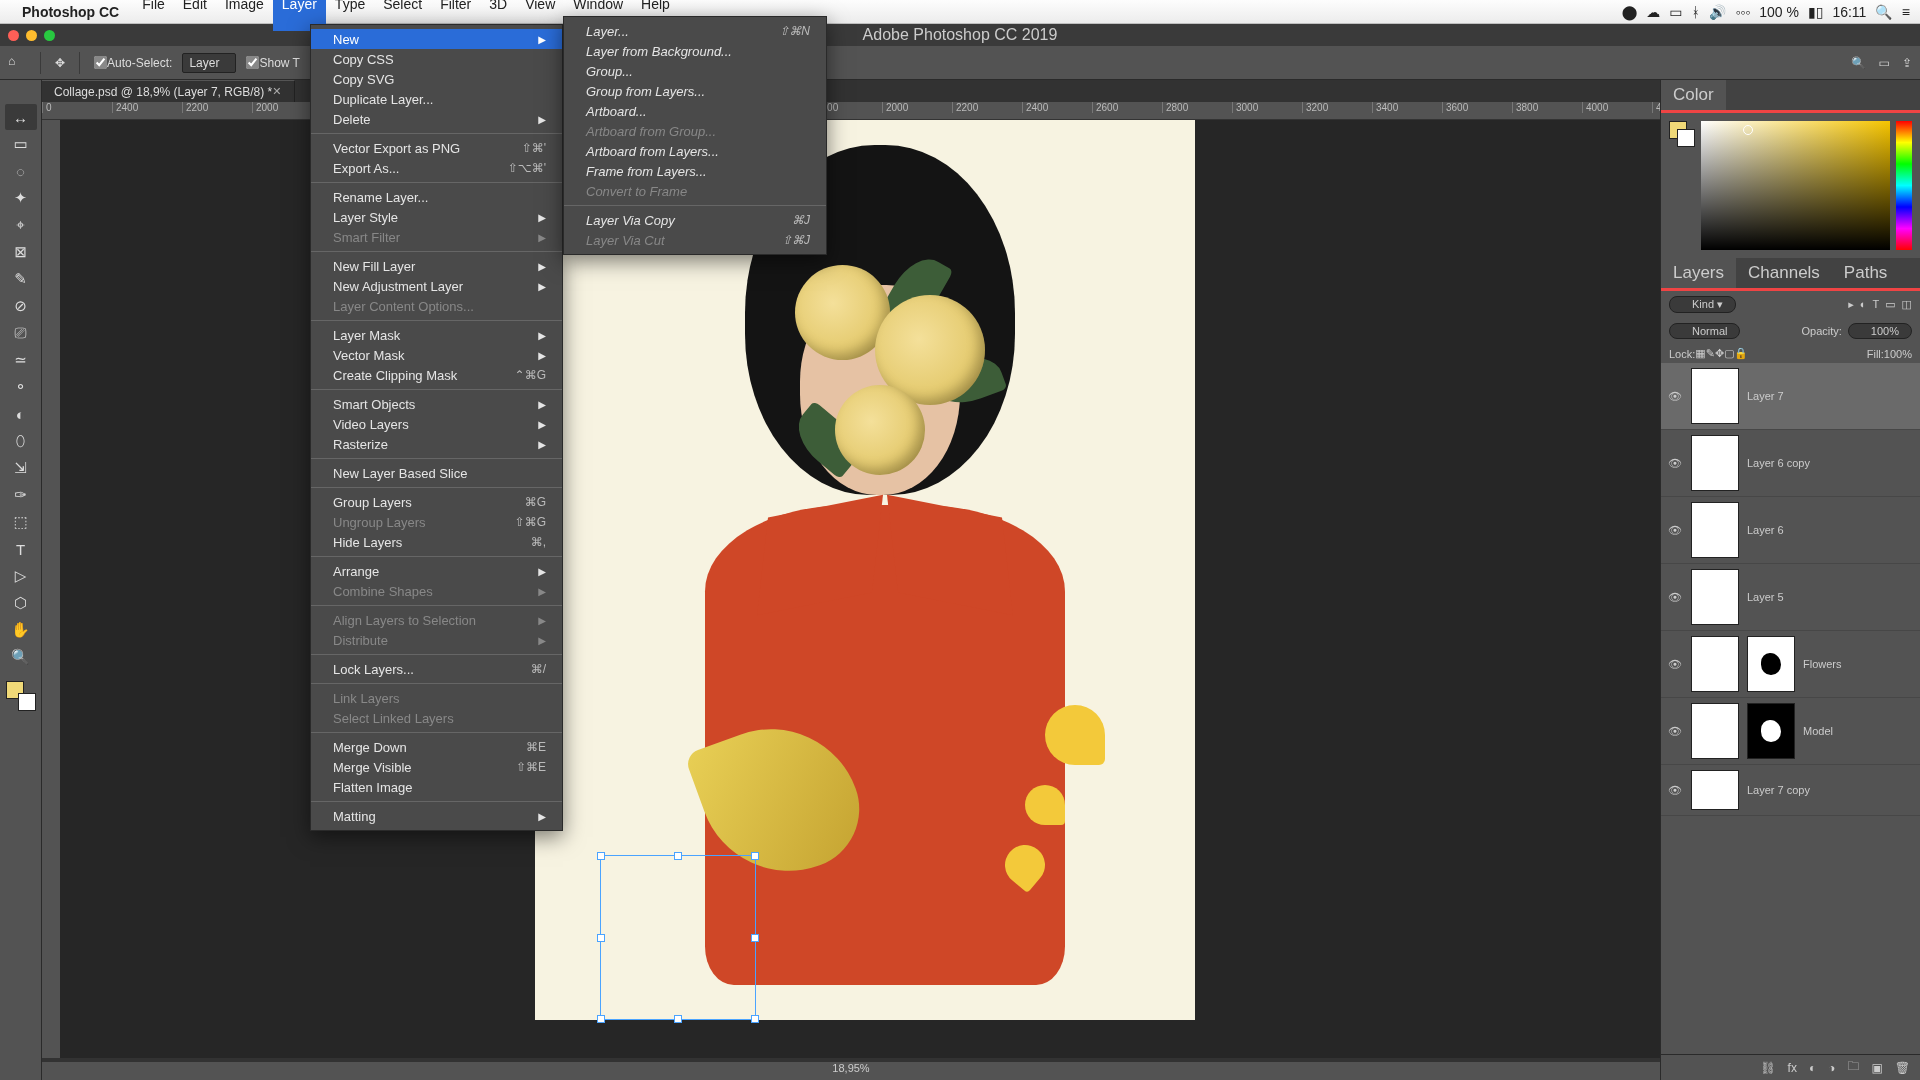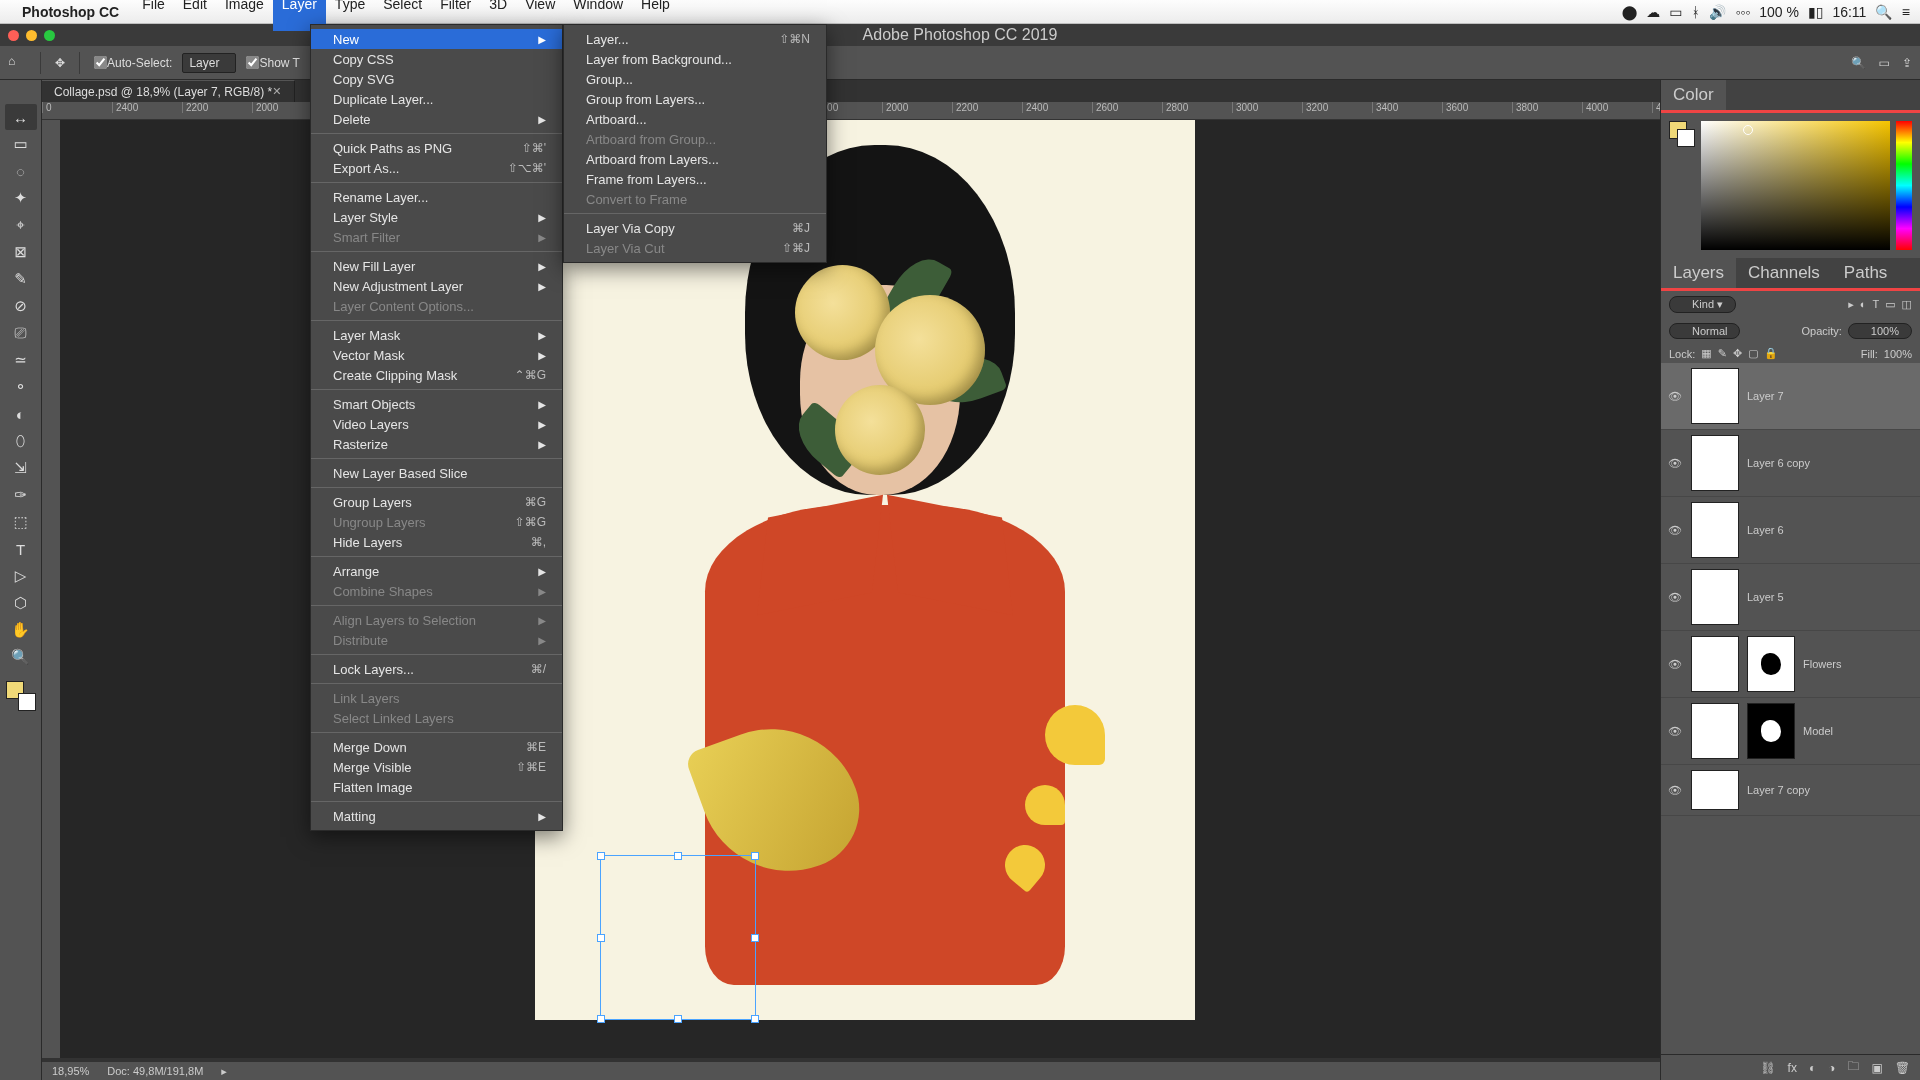--- a/index.html
+++ b/index.html
@@ -77,60 +77,60 @@
 
 
 .menu { position:absolute; background:#4a4a4a; border:1px solid #2a2a2a; box-shadow:0 6px 20px rgba(0,0,0,.5); font-size:13px; color:#e5e5e5; z-index:100; padding:4px 0; }
 .menu .item { display:flex; align-items:center; justify-content:space-between; padding:2px 16px 2px 22px; height:20px; white-space:nowrap; }
 .menu .item.hl { background:#2a6cd8; color:#fff; }
 .menu .item.dis { color:#888; }
 .menu .item .arw { font-size:10px; margin-left:30px; }
 .menu .item .sc { font-size:12px; color:#bbb; margin-left:30px; }
 .menu hr { border:none; border-top:1px solid #666; margin:4px 0; }
 #menu-layer { top:24px; left:310px; width:253px; }
-#menu-new { top:24px; left:563px; width:264px; }
+#menu-new { top:16px; left:563px; width:264px;font-style:italic; }
 
 
 #right-col { position:absolute; top:80px; right:0; width:260px; bottom:0; background:#535353; border-left:1px solid #2a2a2a; display:flex; flex-direction:column; z-index:4; }
 .panel-tab-row { display:flex; background:#424242; border-bottom:3px solid #ef4444; font-size:17px;align-items:flex-end; }
 .panel-tab-row span { padding:5px 12px; color:#ccc; }
 .panel-tab-row span.act { background:#535353; }
 #color-body { height:145px; display:flex; padding:8px; gap:6px; }
 #color-body .sw { width:26px; }
 #color-body .sw .f{width:18px;height:18px;background:#f0d978;border:1px solid #222;} 
 #color-body .sw .b{width:18px;height:18px;background:#fff;border:1px solid #222;margin-top:-10px;margin-left:8px;}
 #color-body .grad { flex:1; background:linear-gradient(to bottom,rgba(0,0,0,0),#000),linear-gradient(to right,#fff,#f5c400); position:relative; }
 #color-body .grad .pick{position:absolute;top:4px;left:42px;width:10px;height:10px;border:1.5px solid #fff;border-radius:50%;}
 #color-body .hue { width:16px; background:linear-gradient(#f00,#ff0,#0f0,#0ff,#00f,#f0f,#f00); }
 
 #layers-body { flex:1; display:flex; flex-direction:column; font-size:11px; }
 #layers-body .opts { padding:5px 8px; display:flex; align-items:center; gap:6px; }
 #layers-body .opts .sel { background:#3a3a3a; border:1px solid #222; padding:1px 12px 1px 22px; border-radius:8px; }
-#layers-body .lock-row { padding:3px 8px; display:flex; align-items:center; gap:6px; }
+#layers-body .lock-row { padding:3px 8px; display:flex; align-items:center; gap:0; }
 #layer-list { flex:1; overflow:auto; }
 .layer { display:flex; align-items:center; padding:5px 6px; gap:8px; border-bottom:1px solid #474747; }
 .layer.sel { background:#6a6a6a; }
 .layer .eye { width:16px; text-align:center; }
 .layer .thumb { width:48px; height:40px; background:#fff; border:1px solid #222; background-size:cover; background-position:center; }
 .layer .thumb.big { width:48px; height:56px; }
 .layer .mask { width:48px; height:56px; background:#fff; border:1px solid #222; position:relative; }
 .layer .mask.inv { background:#000; }
 .layer .mask .blob { position:absolute; top:30%; left:28%; width:44%; height:40%; background:#000; border-radius:45% 55% 50% 50%; }
 .layer .mask.inv .blob { background:#fff; }
 .layer .name { flex:1; }
 .checker { background-image:linear-gradient(45deg,#ccc 25%,transparent 25%),linear-gradient(-45deg,#ccc 25%,transparent 25%),linear-gradient(45deg,transparent 75%,#ccc 75%),linear-gradient(-45deg,transparent 75%,#ccc 75%); background-size:10px 10px; background-position:0 0,0 5px,5px -5px,-5px 0; background-color:#fff; }
 .th-petal { background:linear-gradient(135deg,#e8cf55,#a88820); }
 .th-flower { background:radial-gradient(#f3c93a 40%,transparent 42%); }
 .th-roses { background:radial-gradient(#e2c768 40%,transparent 42%); }
 .th-model { background:#cf4727; }
 
 #layers-foot { height:26px; border-top:1px solid #2a2a2a; display:flex; justify-content:flex-end; align-items:center; gap:12px; padding:0 10px; font-size:12px; }
 
 
-#status { position:absolute; bottom:0; left:42px; right:260px; height:18px; background:#535353; font-size:11px; color:#ccc; display:flex; align-items:center; padding:0 10px; gap:18px; }
+#status { position:absolute; bottom:0; left:42px; right:260px; height:18px; background:#535353; font-size:11px; color:#ccc; display:flex; align-items:center; padding:0 10px; gap:18px;flex-direction:column; }
 </style>
 </head>
 <body>
 
 <div id="mac-bar">
   <span class="apple"></span>
   <span class="app-name">Photoshop CC</span>
   <div class="menus" id="mac-menus">
       <span>File</span>
       <span>Edit</span>
@@ -273,21 +273,21 @@
     </div>
     <div class="item">
       <span>Duplicate Layer...</span>
     </div>
     <div class="item">
       <span>Delete</span>
       <span class="arw">▶</span>
     </div>
     <hr>
     <div class="item">
-      <span>Quick Paths as PNG</span>
+      <span>Vector Export as PNG</span>
       <span class="sc">⇧⌘'</span>
     </div>
     <div class="item">
       <span>Export As...</span>
       <span class="sc">⇧⌥⌘'</span>
     </div>
     <hr>
     <div class="item">
       <span>Rename Layer...</span>
     </div>

